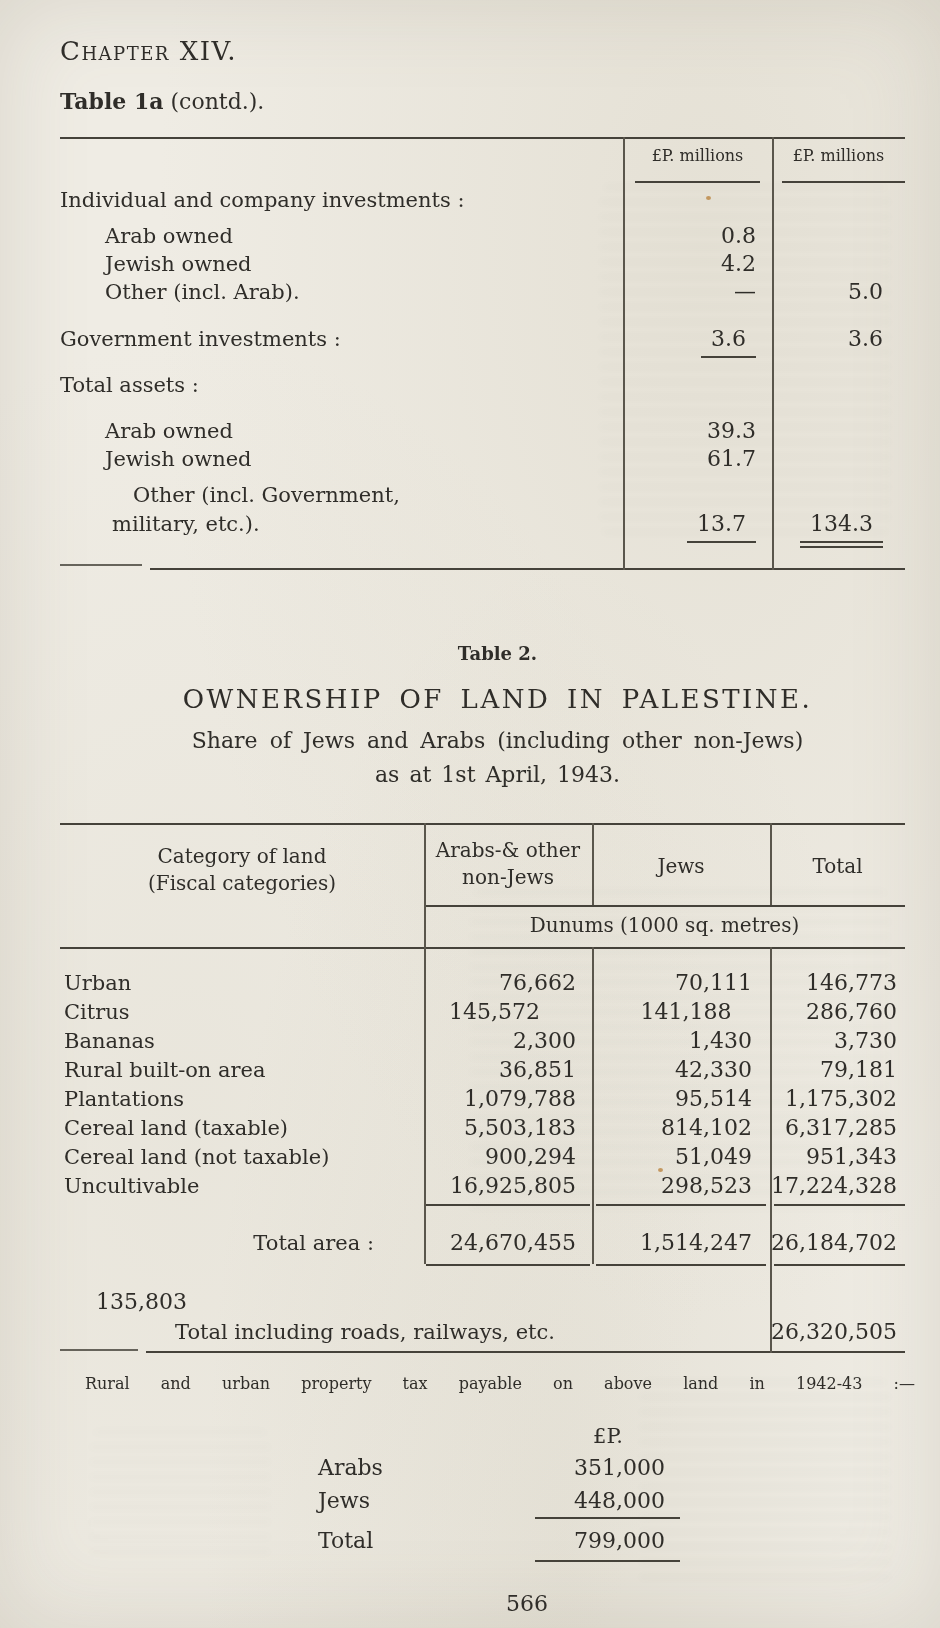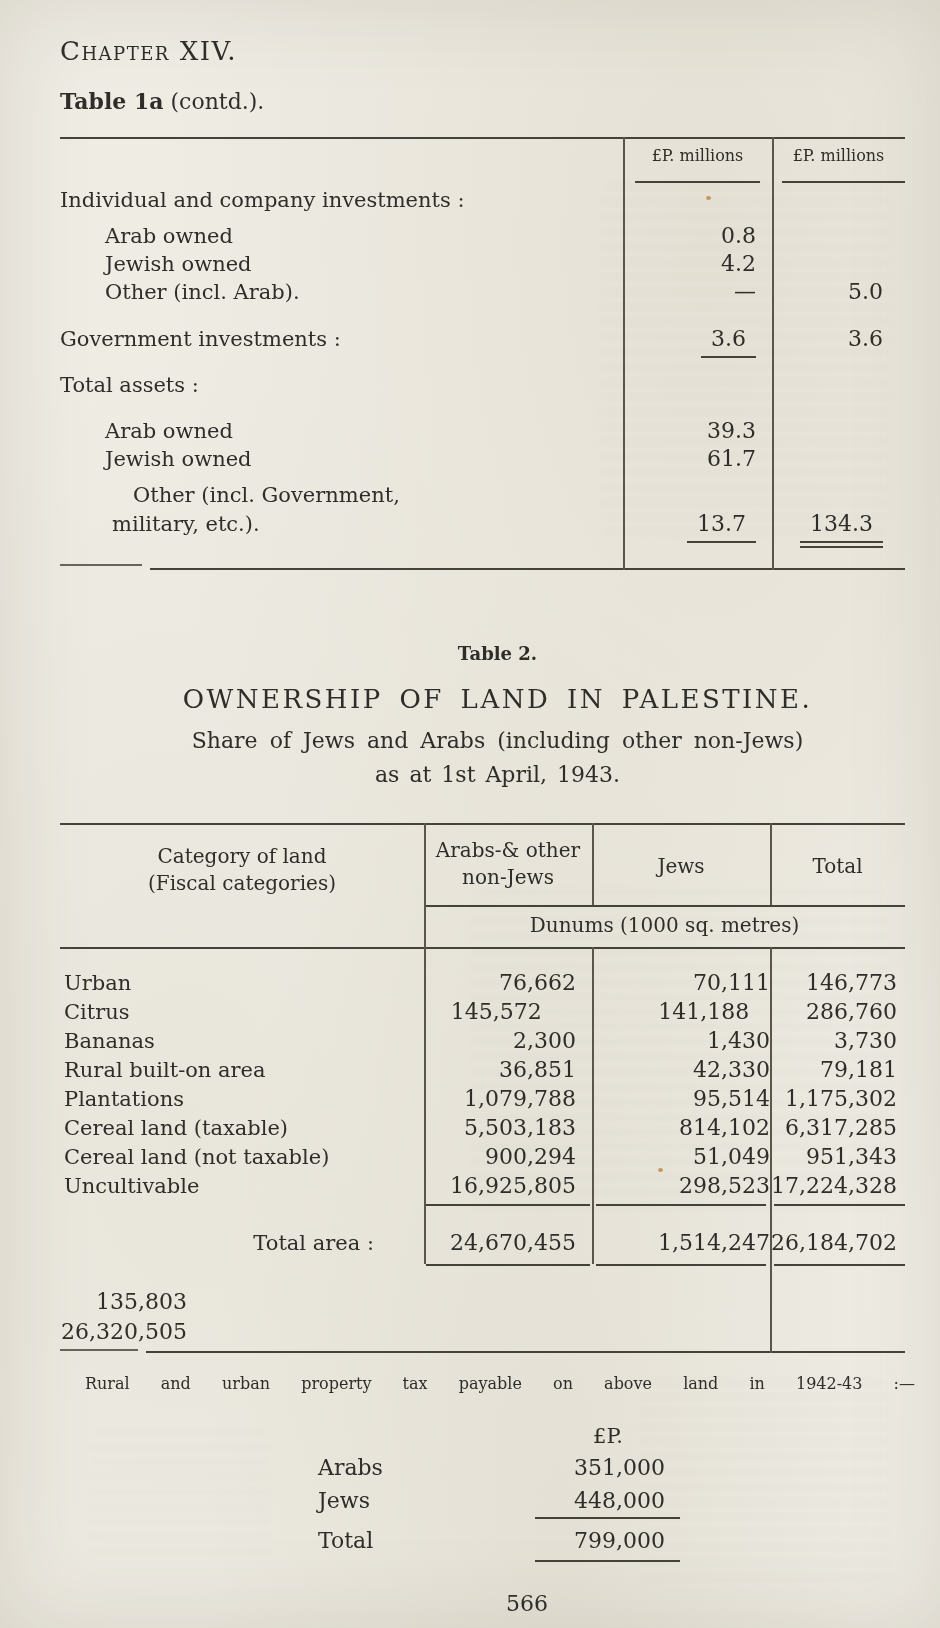--- a/index.html
+++ b/index.html
@@ -46,21 +46,21 @@
   .t2sub2  { position:absolute; left:60px; top:762px; width:875px; text-align:center; font-size:22px; word-spacing:3px; }
 
   
   .table2 { position:absolute; left:60px; top:823px; width:845px; height:530px; }
   .t2hc { position:absolute; text-align:center; font-size:20px; line-height:27px; }
   .t2units { position:absolute; left:364px; top:90px; width:481px; text-align:center; font-size:20px; }
   .t2row { position:absolute; left:0; width:845px; display:flex; line-height:30px; }
   .t2row > div { box-sizing:border-box; }
   .t2l { width:364px; padding-left:4px; }
   .t2a { width:168px; text-align:right; padding-right:16px; font-size:22px; }
-  .t2j { width:178px; text-align:right; font-size:22px; }
+  .t2j { width:178px; text-align:right; padding-right:18px; font-size:22px; }
   .t2t { width:135px; text-align:right; padding-right:8px;  font-size:22px; }
   .t2l.tot { text-align:right; padding-right:50px; }
   .t2wide { width:710px; }
   .ind115 { padding-left:115px; }
 
   
   .taxintro { position:absolute; left:85px; top:1374px; width:830px; font-size:16px; text-align:justify; text-align-last:justify; }
   .taxunit  { position:absolute; left:523px; top:1424px; width:170px; text-align:center; font-size:21px; }
   .taxlbl { position:absolute; left:318px; font-size:22px; }
   .taxval { position:absolute; left:480px; width:185px; text-align:right; font-size:22px; }
@@ -238,20 +238,21 @@
       </div>
 
     <div class="rule" style="left:366px; top:441px; width:164px; height:1.5px;"></div>
     <div class="rule" style="left:536px; top:441px; width:170px; height:1.5px;"></div>
     <div class="rule" style="left:714px; top:441px; width:131px; height:1.5px;"></div>
 
     <div class="t2row" style="top:464px;">
         <div class="t2t">135,803</div>
       </div>
     <div class="t2row" style="top:494px;">
+        <div class="t2l t2wide ind115">Total including roads, railways, etc.</div>
         <div class="t2t">26,320,505</div>
       </div>
   </div>
 
   <div class="taxintro">Rural and urban property tax payable on above land in 1942-43 :—</div>
   <div class="taxunit">£P.</div>
 
   <div class="taxlbl" style="top:1455px;">Arabs</div>
   <div class="taxval" style="top:1455px;">351,000</div>
   <div class="taxlbl" style="top:1488px;">Jews</div>

